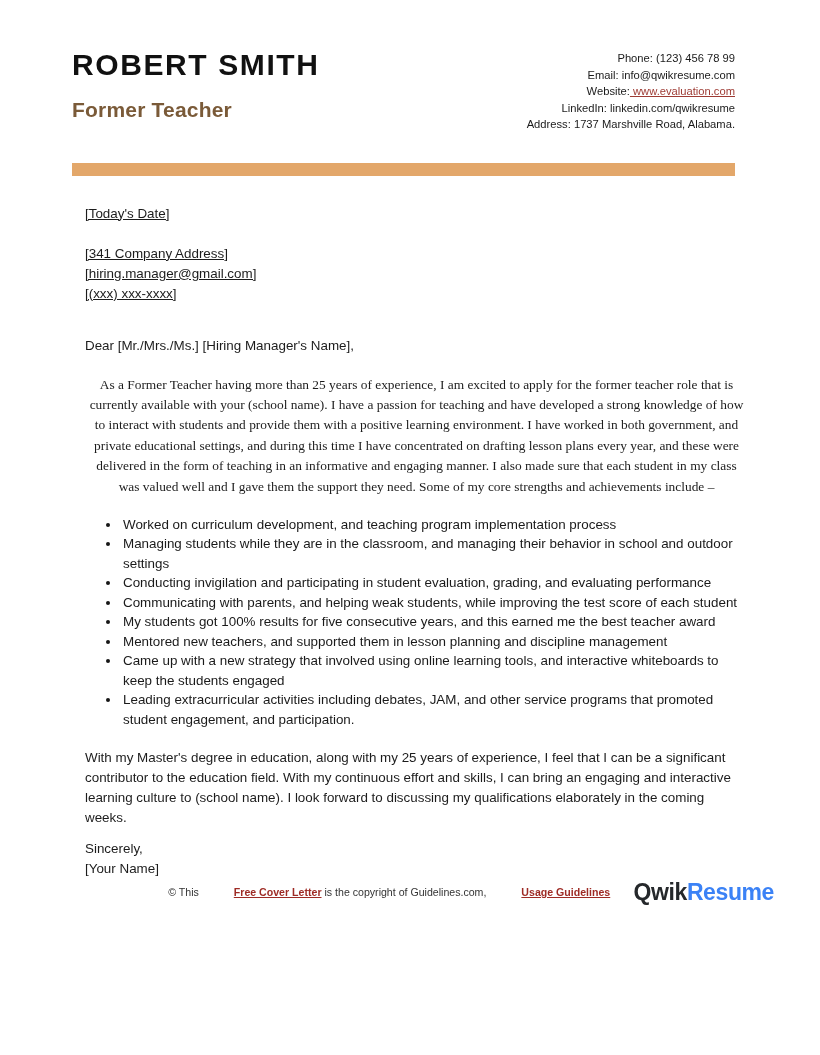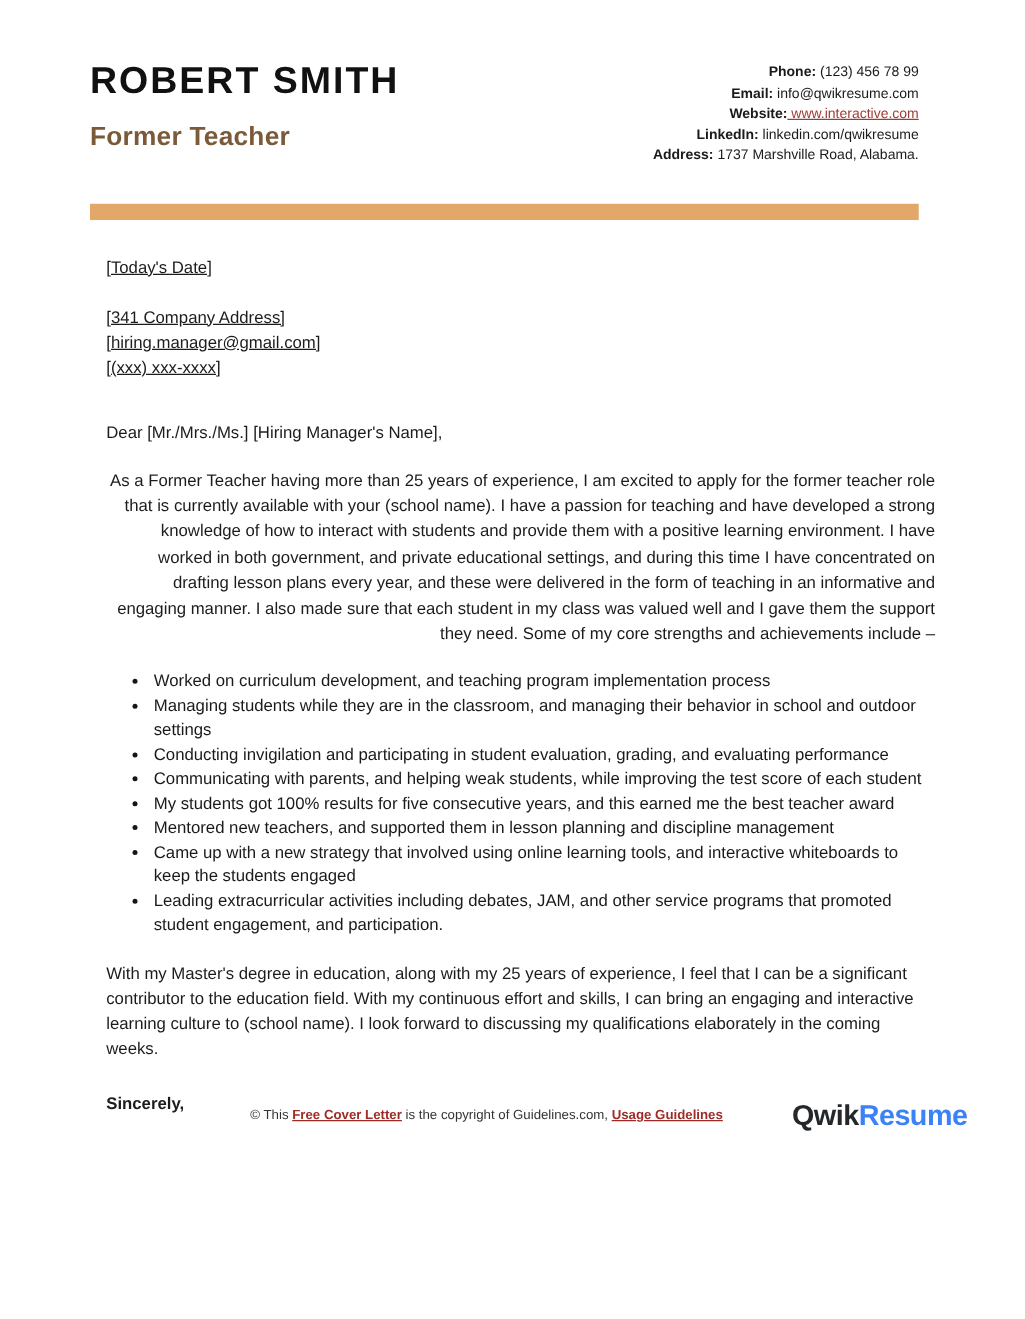--- a/index.html
+++ b/index.html
@@ -57,21 +57,21 @@
     font-size: 11.2px;
     line-height: 16.5px;
     color: #1a1a1a;
     padding-top: 6px;
     white-space: nowrap;
   }
   .contact .row {
     display: block;
   }
   .contact .lbl {
-    font-weight: bold;
+    font-weight: normal;
   }
   .contact .val-link {
     color: #9e3b34;
     text-decoration: underline;
   }
 
   
   .bar-wrap {
     padding: 0 85px 0 72px;
     margin-top: 30px;
@@ -105,22 +105,23 @@
     margin-top: 20px;
     text-decoration: underline;
   }
   .addr div { line-height: 20px; }
 
   .salutation {
     margin-top: 32px;
   }
   .para {
     margin-top: 19px;
-    text-align: right;
+    text-align: center;
     line-height: 20.4px;
+    font-family: Liberation Serif, serif;
   }
 
   ul.bullets {
     margin: 18px 0 0 0;
     padding-left: 38px;
     list-style: none;
   }
   ul.bullets li {
     position: relative;
     font-size: 13.4px;
@@ -136,22 +137,21 @@
     width: 4px;
     height: 4px;
     background: #161616;
     border-radius: 50%;
   }
 
   .closing {
     margin-top: 19px;
   }
   .signoff {
-    margin-top: 24px;
-    font-weight: bold;
+    margin-top: 11px;
   }
   .signoff div { line-height: 20px; }
 
   
   .footer {
     position: absolute;
     left: 0;
     right: 0;
     bottom: 22px;
     height: 40px;
@@ -166,20 +166,21 @@
     color: #333333;
     white-space: nowrap;
     flex: 1;
     text-align: center;
     padding-left: 60px;
   }
   .copyright .lnk {
     color: #9e2b25;
     font-weight: bold;
     text-decoration: underline;
+    margin-left: 32px;
   }
   .logo {
     font-size: 23px;
     font-weight: bold;
     letter-spacing: -0.4px;
     white-space: nowrap;
     padding-right: 18px;
   }
   .logo .qwik { color: #25282b; }
   .logo .resume { color: #3b82f6; }
@@ -190,21 +191,21 @@
 <div class="page">
 
   <div class="header">
     <div class="identity">
       <div class="name">ROBERT SMITH</div>
       <div class="job-title">Former Teacher</div>
     </div>
     <div class="contact" id="contact-list">
         <span class="row"><span class="lbl">Phone:</span><span> (123) 456 78 99</span></span>
         <span class="row"><span class="lbl">Email:</span><span> info@qwikresume.com</span></span>
-        <span class="row"><span class="lbl">Website:</span><a href="#" class="val-link"> www.interactive.com</a></span>
+        <span class="row"><span class="lbl">Website:</span><a href="#" class="val-link"> www.evaluation.com</a></span>
         <span class="row"><span class="lbl">LinkedIn:</span><span> linkedin.com/qwikresume</span></span>
         <span class="row"><span class="lbl">Address:</span><span> 1737 Marshville Road, Alabama.</span></span>
       </div>
   </div>
 
   <div class="bar-wrap">
     <div class="bar"></div>
   </div>
 
   <div class="body-wrap">
@@ -230,20 +231,21 @@
           <li>My students got 100% results for five consecutive years, and this earned me the best teacher award</li>
           <li>Mentored new teachers, and supported them in lesson planning and discipline management</li>
           <li>Came up with a new strategy that involved using online learning tools, and interactive whiteboards to keep the students engaged</li>
           <li>Leading extracurricular activities including debates, JAM, and other service programs that promoted student engagement, and participation.</li>
         </ul>
 
       <div class="block closing">With my Master's degree in education, along with my 25 years of experience, I feel that I can be a significant contributor to the education field. With my continuous effort and skills, I can bring an engaging and interactive learning culture to (school name). I look forward to discussing my qualifications elaborately in the coming weeks.</div>
 
       <div class="block signoff">
         <div>Sincerely,</div>
+        <div>[Your Name]</div>
       </div>
 
     </div>
   </div>
 
   <div class="footer">
     <div class="copyright">
       <span>© This </span><a class="lnk" href="#">Free Cover Letter</a><span> is the copyright of Guidelines.com, </span><a class="lnk" href="#">Usage Guidelines</a>
     </div>
     <div class="logo">

